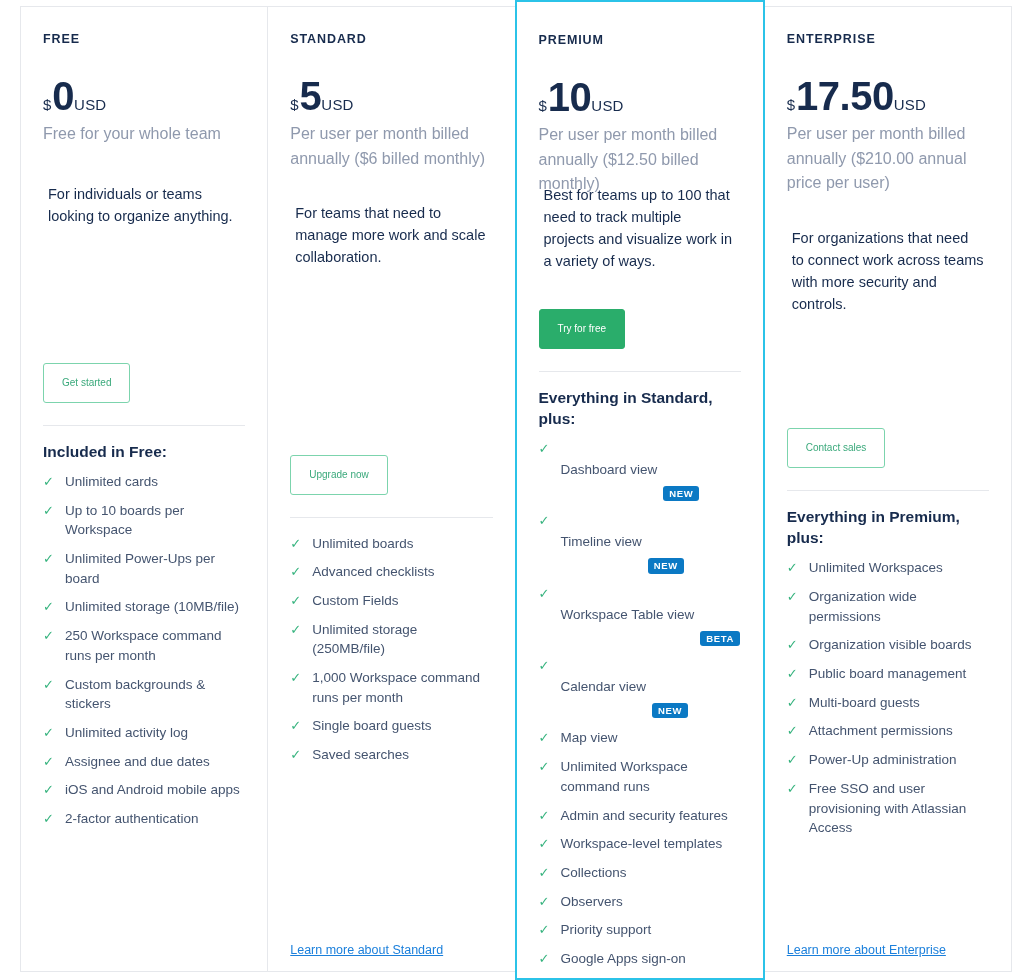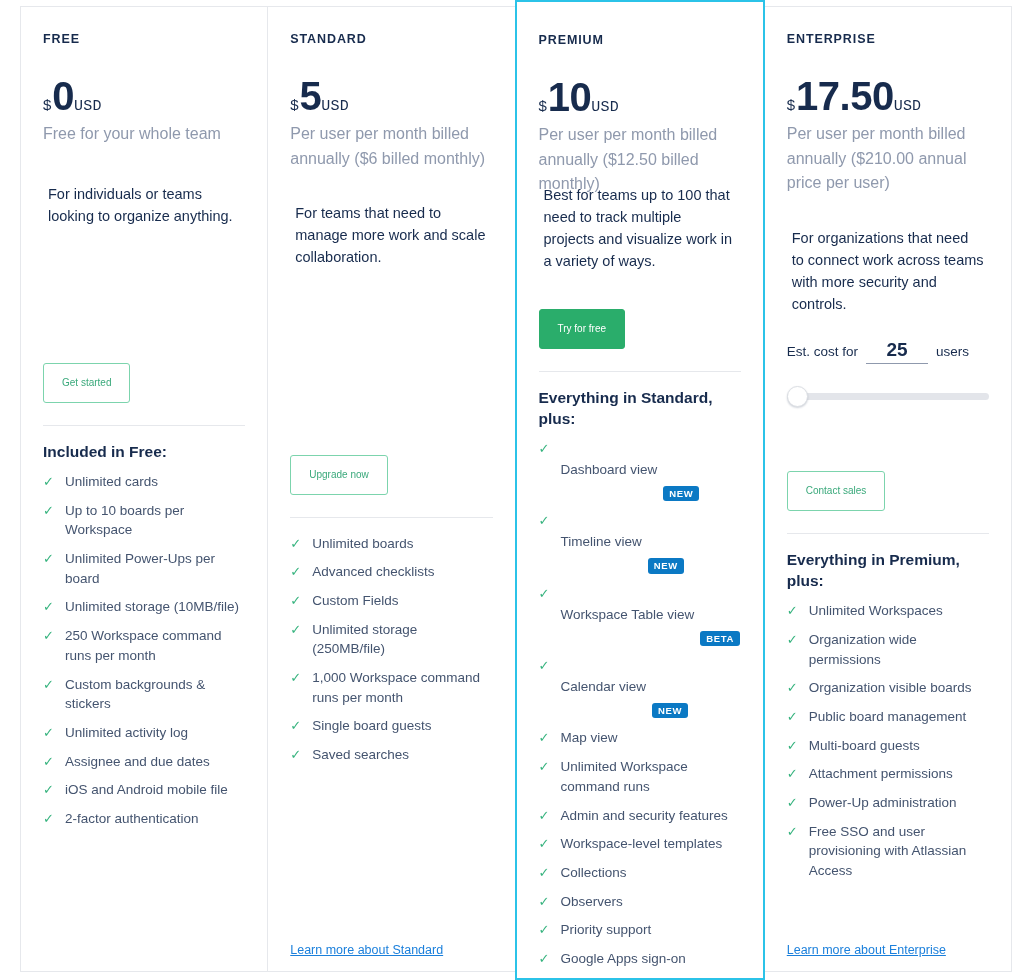--- a/index.html
+++ b/index.html
@@ -73,21 +73,20 @@
     font-weight: bold;
     color: #172b4d;
     letter-spacing: -0.5px;
     line-height: 0.95;
   }
   .price-unit {
     font-size: 15px;
     color: #172b4d;
     font-weight: normal;
     letter-spacing: 0.2px;
-    font-family: Liberation Mono, monospace;
   }
 
   .price-note {
     font-size: 16px;
     line-height: 1.55;
     color: #8f99ad;
     margin: 0 0 26px 0;
     min-height: 30px;
   }
 
@@ -285,21 +284,21 @@
         <li class="feature-item">
           <span class="check-icon">✓</span>
           <span class="feature-text"><span>Unlimited activity log</span></span>
         </li>
         <li class="feature-item">
           <span class="check-icon">✓</span>
           <span class="feature-text"><span>Assignee and due dates</span></span>
         </li>
         <li class="feature-item">
           <span class="check-icon">✓</span>
-          <span class="feature-text"><span>iOS and Android mobile file</span></span>
+          <span class="feature-text"><span>iOS and Android mobile apps</span></span>
         </li>
         <li class="feature-item">
           <span class="check-icon">✓</span>
           <span class="feature-text"><span>2-factor authentication</span></span>
         </li>
       </ul>
       <div class="bottom-spacer"></div>
       <a class="learn-more empty"></a>
     </div>
     <div class="plan-card">
@@ -419,31 +418,20 @@
     </div>
     <div class="plan-card">
       <div class="plan-name">ENTERPRISE</div>
       <div class="price-row">
         <span class="price-currency">$</span>
         <span class="price-amount">17.50</span>
         <span class="price-unit">USD</span>
       </div>
       <div class="price-note">Per user per month billed annually ($210.00 annual price per user)</div>
       <div class="plan-desc">For organizations that need to connect work across teams with more security and controls.</div>
-      <div class="estimator">
-        <div class="estimator-row">
-          <span>Est. cost for</span>
-          <span class="estimator-value">25</span>
-          <span>users</span>
-        </div>
-        <div class="slider">
-          <div class="slider-track"></div>
-          <div class="slider-thumb" style="left: 0%;"></div>
-        </div>
-      </div>
       <div class="mid-spacer"></div>
       <div class="cta-wrap"><button class="cta outline">Contact sales</button></div>
       <div class="divider"></div>
       <div class="features-title">Everything in Premium, plus:</div>
       <ul class="feature-list">
         <li class="feature-item">
           <span class="check-icon">✓</span>
           <span class="feature-text"><span>Unlimited Workspaces</span></span>
         </li>
         <li class="feature-item">

